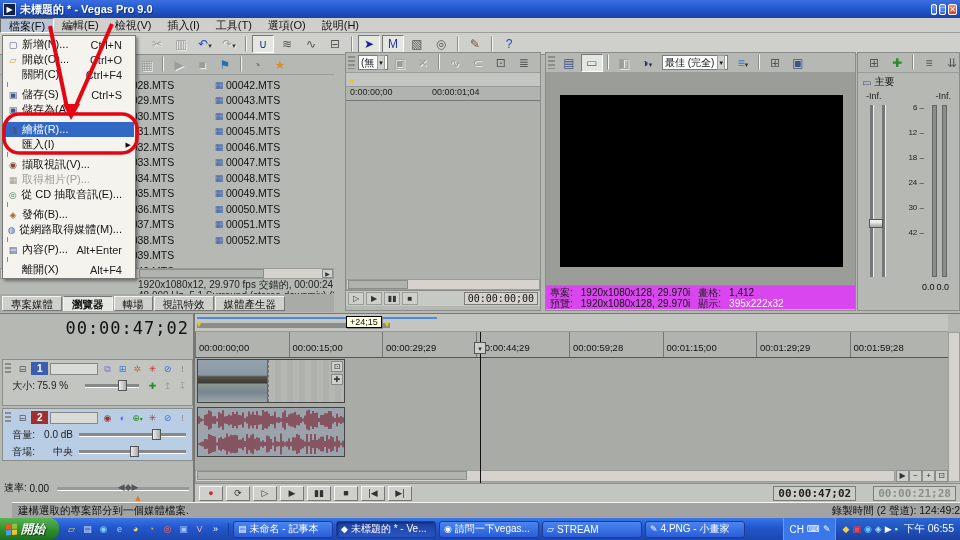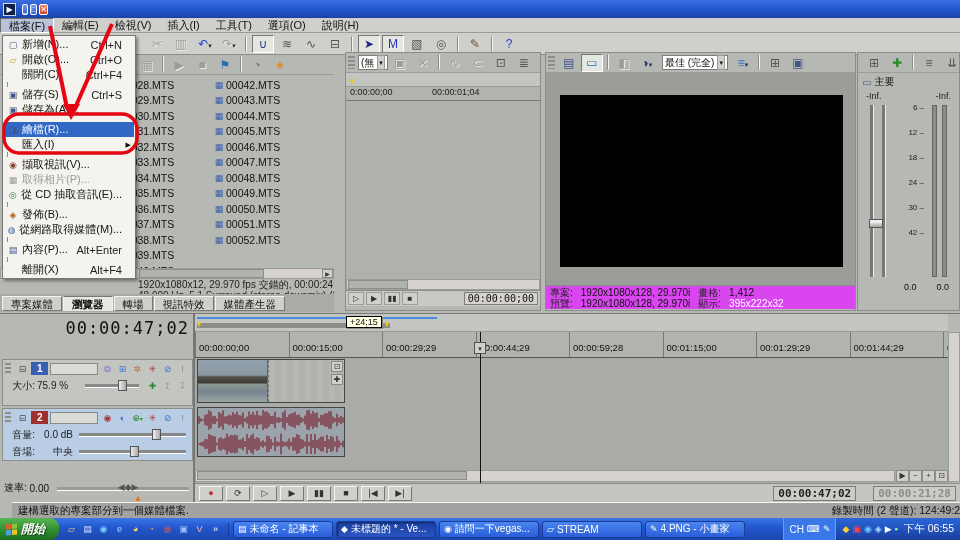--- a/index.html
+++ b/index.html
@@ -64,21 +64,21 @@
   
   .mixer{left:857px;top:52px;width:103px;height:259px;border:1px solid #8a8d88;}
   .mixtitle{display:flex;align-items:center;gap:3px;font-size:10px;padding:2px 4px;}
   .businfo{display:flex;justify-content:space-between;padding:0 8px;font-size:9px;color:#222;}
   .faderzone{position:relative;height:180px;}
   .rail-v{position:absolute;width:3px;background:#777;box-shadow:1px 0 0 #eee;}
   .fknob{position:absolute;width:14px;height:9px;background:#d6d3ce;border:1px solid #555;background-image:linear-gradient(180deg,#eee 30%,#aaa 90%);}
   .scalecol{position:absolute;left:44px;top:2px;width:22px;display:flex;flex-direction:column;gap:16px;font-size:8px;color:#222;text-align:right;}
   .scalecol div::after{content:" –";}
   .meter{position:absolute;width:5px;top:4px;bottom:4px;background:#8a8d88;border:1px solid #666;}
-  .peaks{display:flex;justify-content:flex-end;gap:20px;padding:1px 10px;font-size:9px;}
+  .peaks{display:flex;justify-content:flex-end;gap:2px;padding:1px 10px;font-size:9px;}
   
   .timeline{left:0;top:313px;width:960px;height:189px;background:#b5b8b3;border-top:1px solid #777;}
   .leftpane{position:absolute;left:0;top:0;width:195px;height:189px;border-right:2px solid #777;}
   .bigtime{position:absolute;right:4px;top:4px;font-family:"DejaVu Sans Mono",monospace;font-size:17px;color:#111;letter-spacing:1px;}
   .trackhdr{position:absolute;left:2px;width:191px;background:#c2c5c0;border:1px solid #8a8d88;font-size:10px;}
   .trackhdr.sel{background:#b9cde4;}
   .thr{display:flex;align-items:center;gap:2px;height:17px;padding:1px 2px;}
   .tnum{width:18px;height:13px;color:#fff;font-size:10px;font-weight:bold;text-align:center;line-height:13px;}
   .tname{width:52px;height:12px;background:#d8dbd6;border:1px solid #888;}
   .hico{width:15px;height:13px;font-size:9px;line-height:12px;text-align:center;color:#555;border:1px solid transparent;}
@@ -150,20 +150,21 @@
   
   #annot{left:0;top:0;z-index:90;pointer-events:none;}
 </style>
 </head>
 <body>
 
 <div id="screen">
 
   <div class="abs titlebar">
     <span class="appicon">▶</span>
+    <span class="ttl">未標題的 * - Vegas Pro 9.0</span>
     <span>
       
     <span class="winbtn">_</span><span class="winbtn">□</span><span class="winbtn close">✕</span></span>
   </div>
 
   <div class="abs menubar">
 
   <span class="mb-item open">檔案(F)</span>
       <span class="mb-item">編輯(E)</span>
       <span class="mb-item">檢視(V)</span>
@@ -535,21 +536,20 @@
 
     <div class="ruler">
 
     <div class="rlabel">00:00:00;00</div>
         <div class="rlabel">00:00:15;00</div>
         <div class="rlabel">00:00:29;29</div>
         <div class="rlabel">00:00:44;29</div>
         <div class="rlabel">00:00:59;28</div>
         <div class="rlabel">00:01:15;00</div>
         <div class="rlabel">00:01:29;29</div>
-        <div class="rlabel">00:01:44;29</div>
         <div class="rlabel">00:01:59;28</div>
       </div>
 
     <div class="tracksarea">
       <div class="vclip">
         <div class="thumb"></div>
         <div class="vrest">
           <span class="evico" style="top:1px;">⊡</span>
           <span class="evico" style="top:14px;">✚</span>
         </div>

